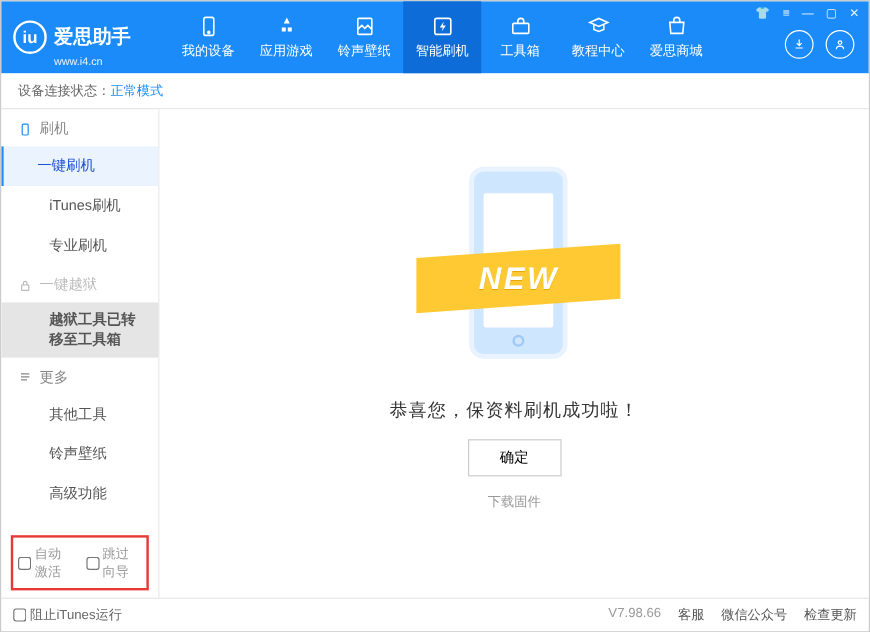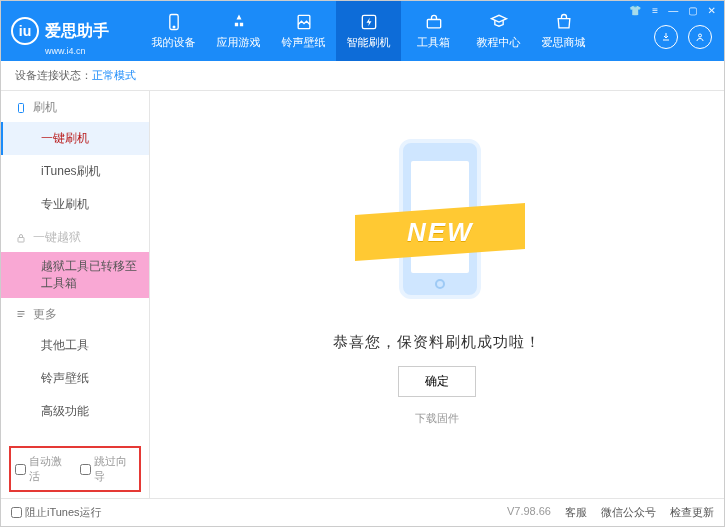--- a/index.html
+++ b/index.html
@@ -15,25 +15,25 @@
 .nav-icon { width: 20px; height: 20px; display: flex; align-items: center; justify-content: center; }
 .nav-icon svg { width: 20px; height: 20px; }
 .header-right { position: absolute; right: 8px; top: 4px; display: flex; gap: 10px; align-items: center; }
 .win-btn { color: #fff; font-size: 10px; cursor: pointer; opacity: 0.9; }
 .header-circles { position: absolute; right: 12px; top: 24px; display: flex; gap: 10px; }
 .circle-btn { width: 24px; height: 24px; border: 1.5px solid #fff; border-radius: 50%; display: flex; align-items: center; justify-content: center; cursor: pointer; }
 .circle-btn svg { width: 12px; height: 12px; }
 .status-bar { height: 30px; border-bottom: 1px solid #e5e5e5; display: flex; align-items: center; font-size: 11px; padding-left: 14px; color: #666; }
 .status-val { color: #1b8bf9; }
 .body-area { flex: 1; display: flex; overflow: hidden; }
-.sidebar { width: 149px; border-right: 1px solid #e5e5e5; display: flex; flex-direction: column; font-size: 12px; color: #555; }
+.sidebar { width: 132px; border-right: 1px solid #e5e5e5; display: flex; flex-direction: column; font-size: 12px; color: #555; }
 .side-group { padding: 8px 14px 6px 14px; display: flex; align-items: center; gap: 6px; color: #888; font-size: 12px; }
 .side-item { padding: 8px 14px 8px 40px; cursor: pointer; }
-.side-item.active { background: #eaf3fe; color: #b91c1c; border-left: 2px solid #1b8bf9; padding-left: 38px; }
-.side-item.multi { background: #f9a8d4; padding: 6px 12px 6px 40px; line-height: 1.4; }
+.side-item.active { background: #eaf3fe; color: #1d4ed8; border-left: 2px solid #1b8bf9; padding-left: 28px; }
+.side-item.multi { background: #e5e5e5; padding: 6px 12px 6px 40px; line-height: 1.4; font-weight: bold; }
 .side-spacer { flex: 1; }
 .checkbox-row { margin: 6px 8px; border: 2px solid #e53935; padding: 6px 4px; display: flex; gap: 10px; font-size: 11px; color: #999; }
 .cb { display: flex; align-items: center; gap: 3px; cursor: pointer; }
 .cb input { width: 11px; height: 11px; }
 .main { flex: 1; display: flex; flex-direction: column; align-items: center; background: #fff; position: relative; }
 .illustration { margin-top: 28px; width: 220px; height: 200px; position: relative; }
 .phone { position: absolute; left: 72px; top: 20px; width: 82px; height: 160px; background: #cfe6ff; border-radius: 12px; border: 4px solid #e8f3ff; }
 .phone-screen { position: absolute; left: 8px; top: 18px; right: 8px; bottom: 22px; background: #fff; border-radius: 2px; }
 .phone-home { position: absolute; left: 50%; transform: translateX(-50%); bottom: 6px; width: 10px; height: 10px; border: 2px solid #9ecaf5; border-radius: 50%; }
 .ribbon { position: absolute; left: 28px; top: 90px; width: 170px; height: 46px; background: #ffc933; transform: skewY(-4deg); display: flex; align-items: center; justify-content: center; }

